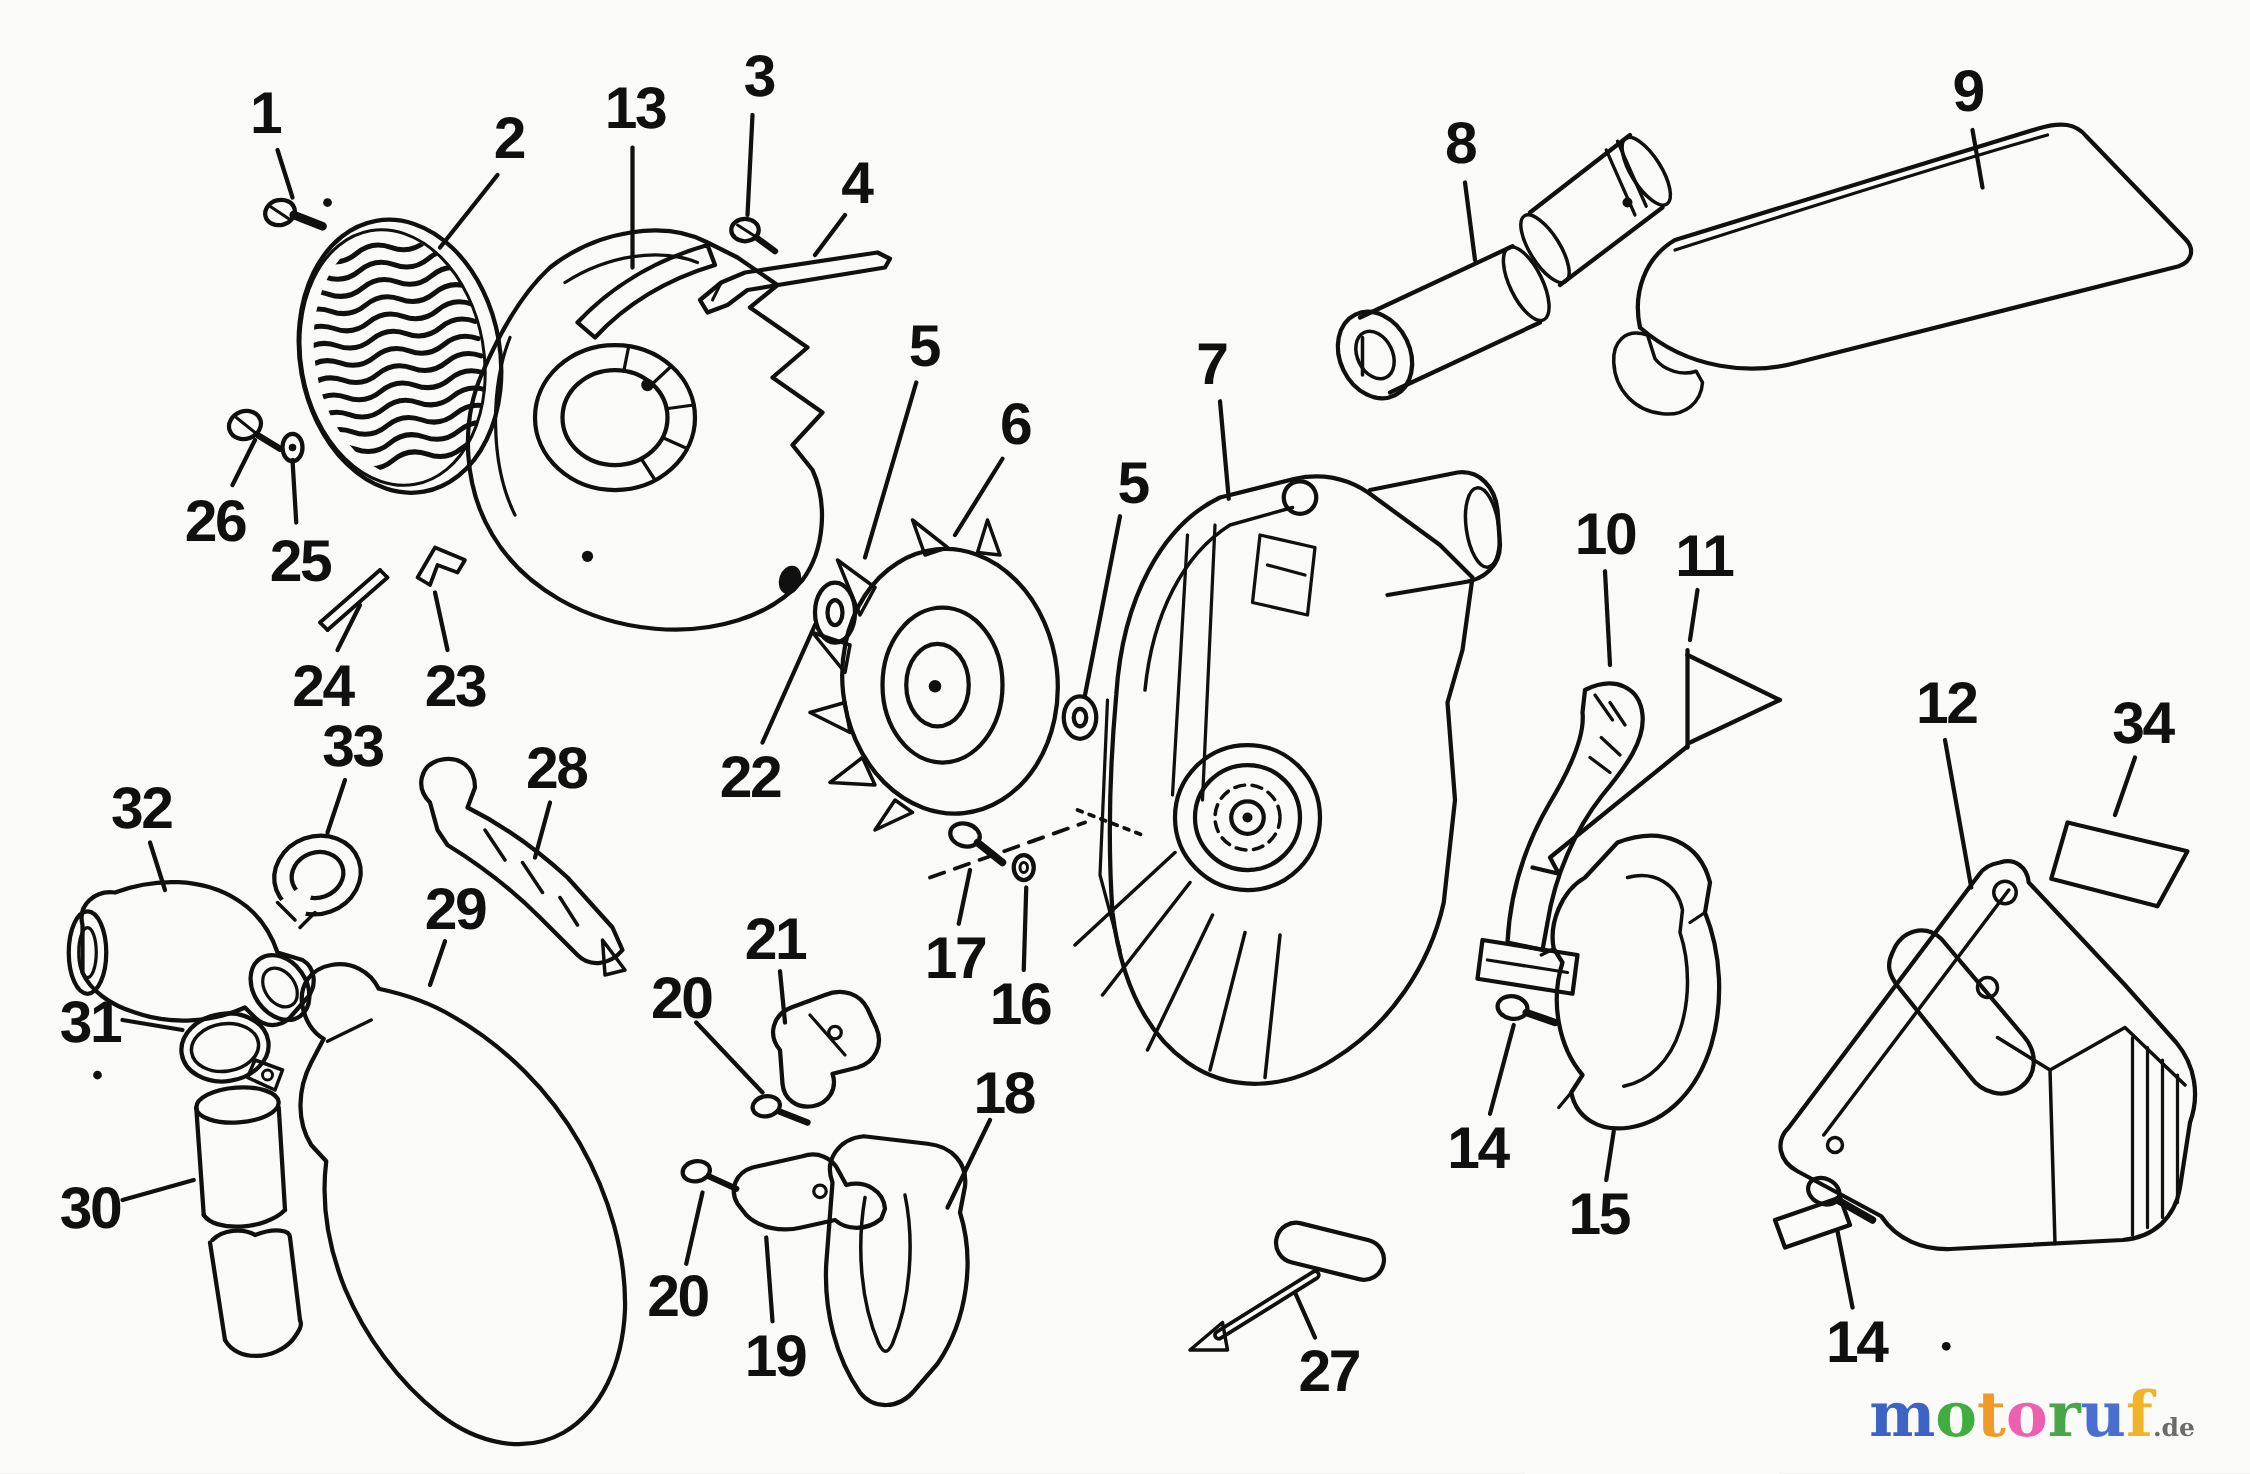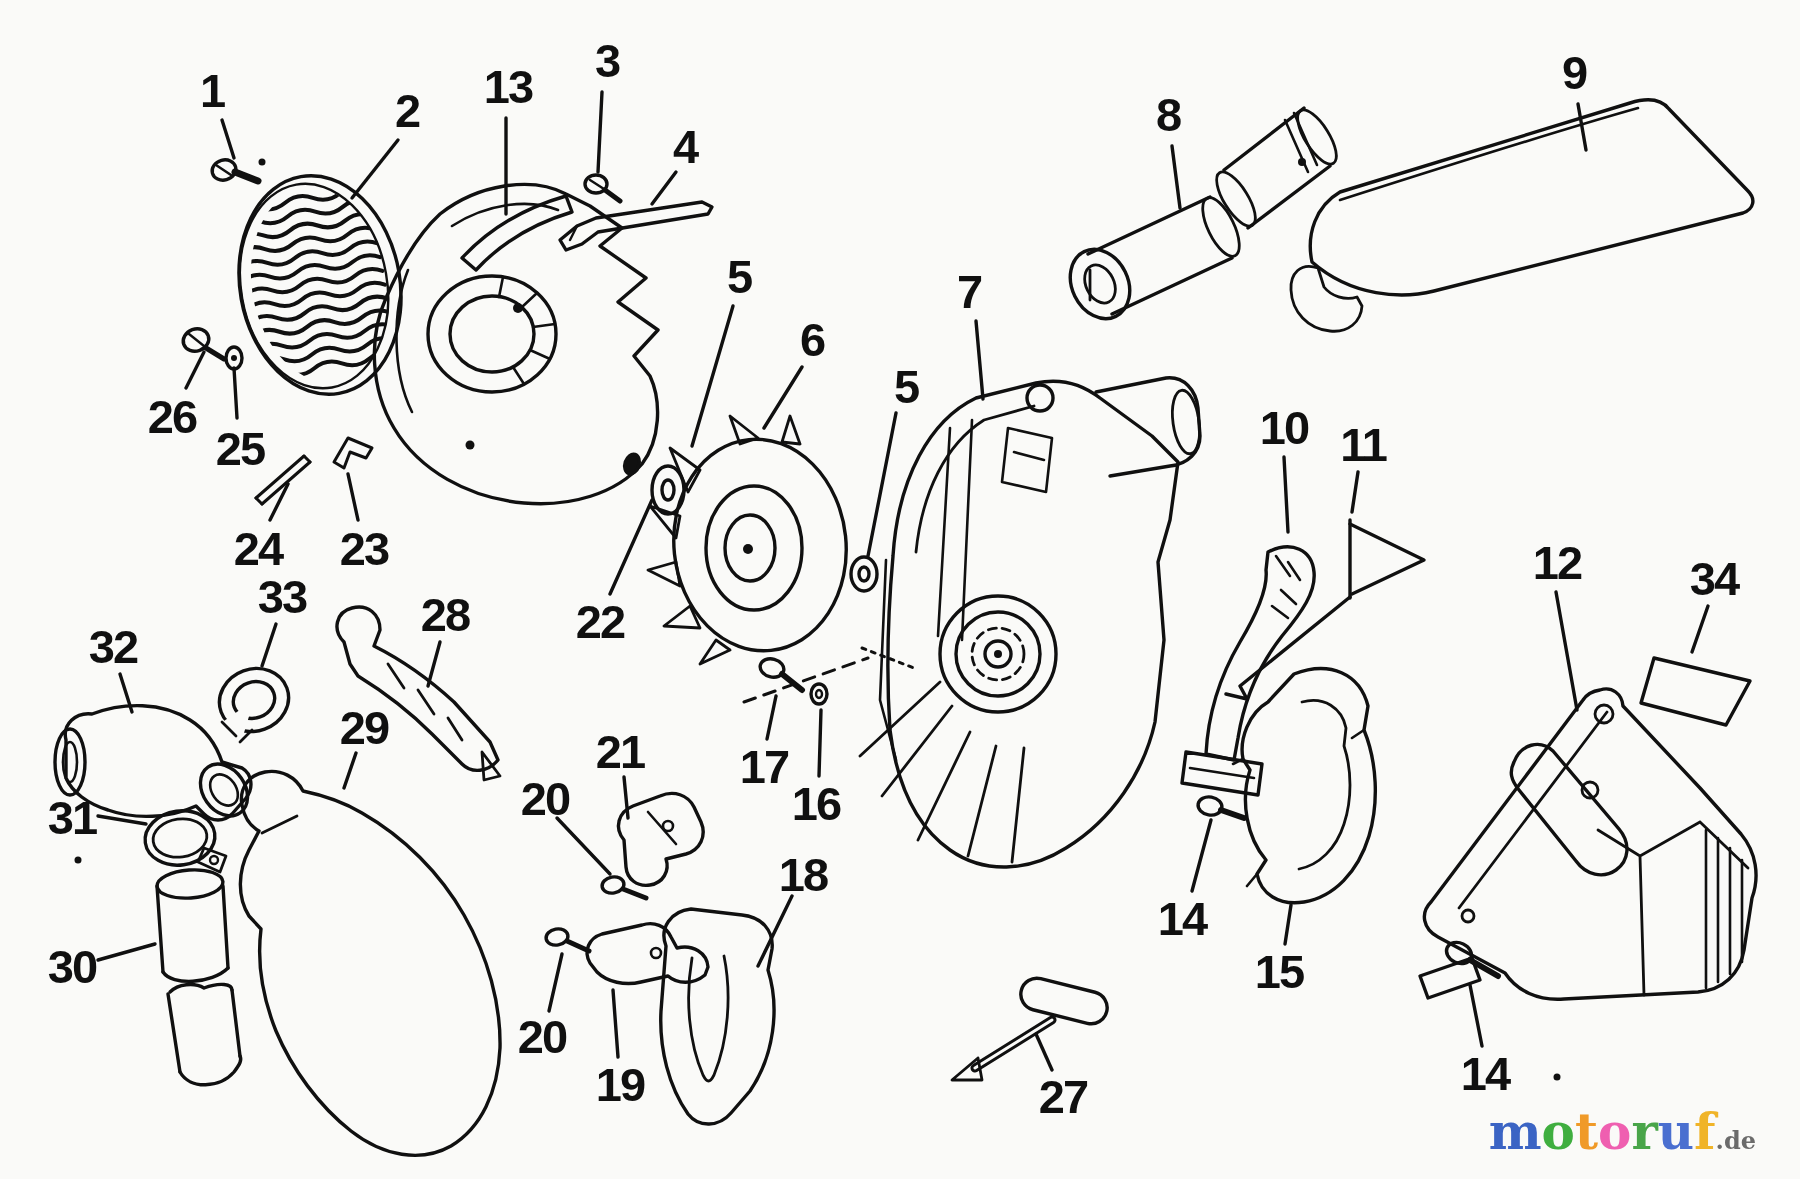--- a/index.html
+++ b/index.html
@@ -14,21 +14,21 @@
     font-size:47px;font-weight:bold;fill:#101010;
     text-anchor:middle;dominant-baseline:central;
     letter-spacing:-2px;
   }
   .watermark{
     position:absolute;right:44px;bottom:22px;
     font-family:"DejaVu Serif","Liberation Serif",serif;
     font-weight:bold;white-space:nowrap;user-select:none;
   }
   .watermark .word span{font-size:50px;line-height:1;}
-  .watermark .suffix{font-size:24px;color:#6b6b6b;font-weight:bold;}
+  .watermark .suffix{font-size:20px;color:#6b6b6b;font-weight:bold;}
 </style>
 </head>
 <body>
 
 <div class="stage">
 <svg width="1800" height="1179" viewBox="0 0 1800 1179">
   <defs>
     <clipPath id="grilleClip">
           <ellipse cx="320" cy="285" rx="68" ry="98"></ellipse>
         </clipPath>

